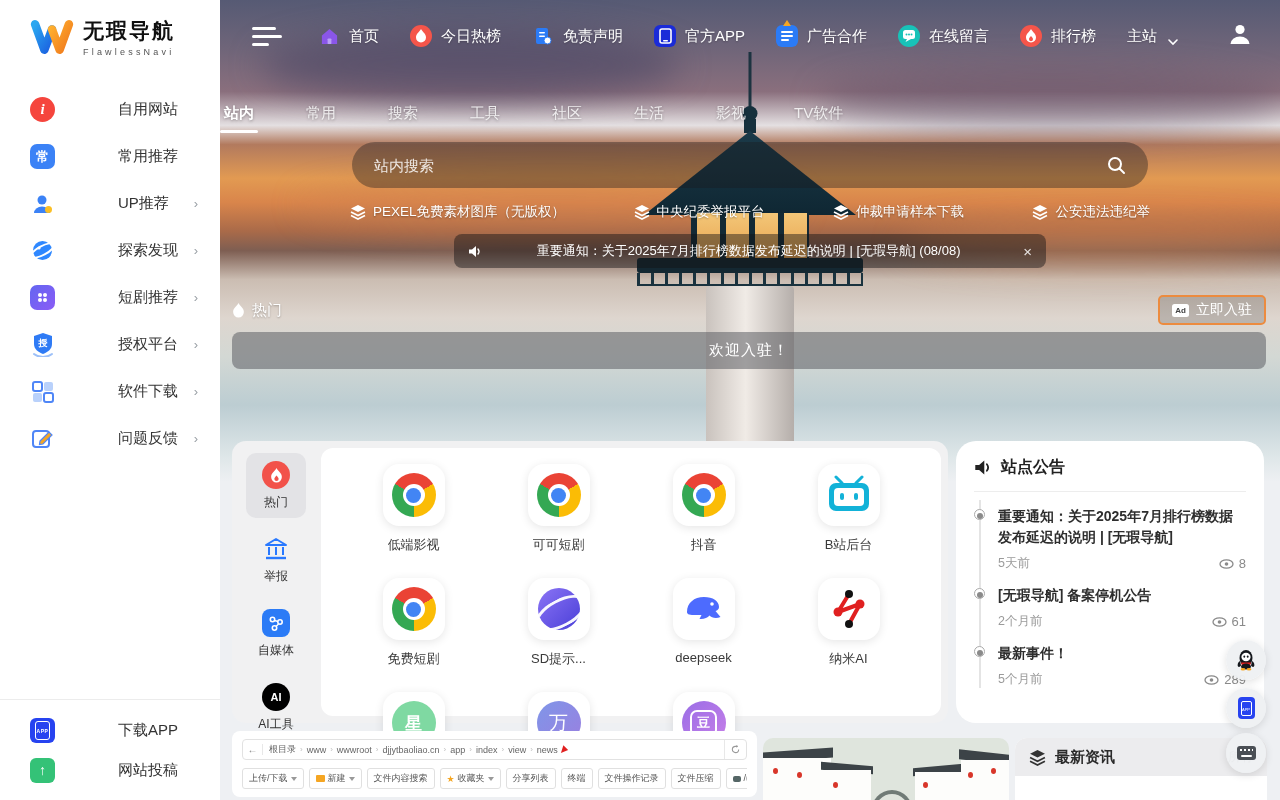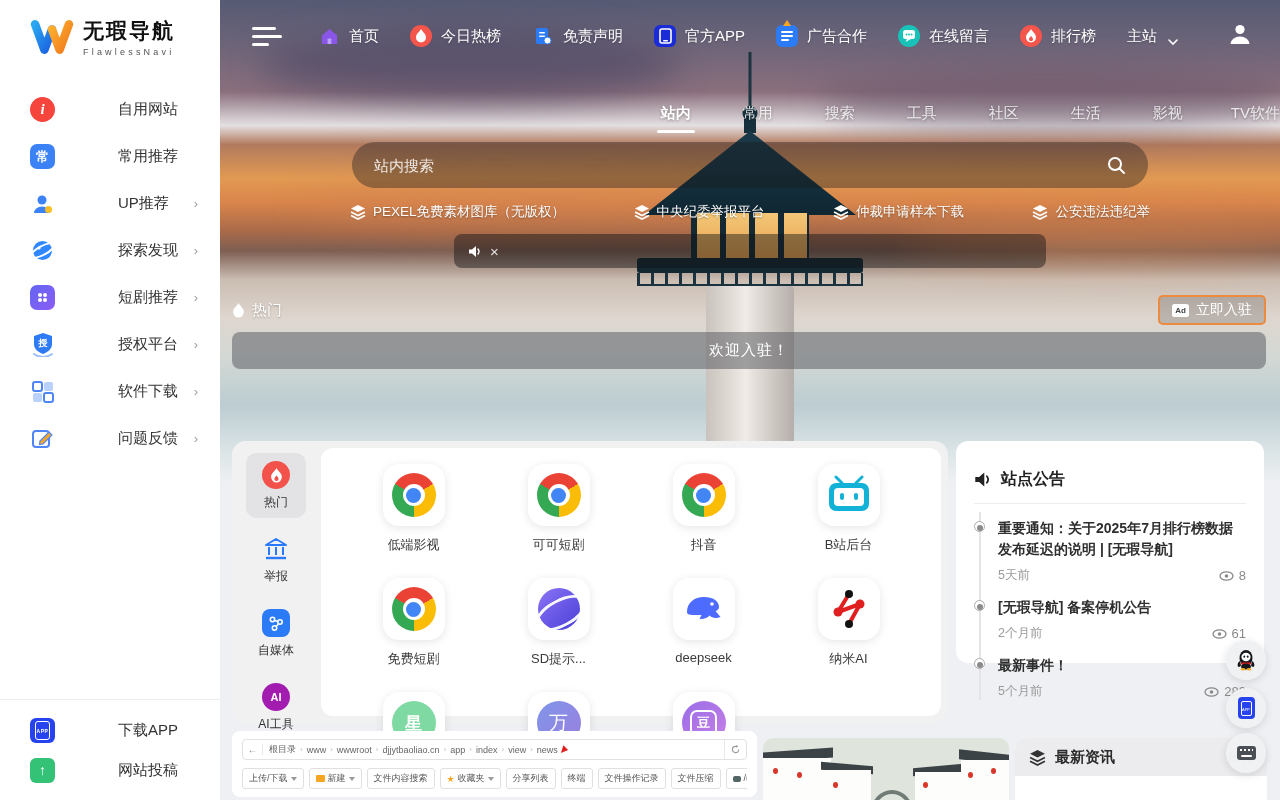--- a/index.html
+++ b/index.html
@@ -49,21 +49,21 @@
   .hamburger { display:flex; flex-direction:column; gap:5px; margin-right:36px; cursor:pointer; }
   .hamburger span { height:3px; border-radius:2px; background:#fff; display:block; }
   .hb1{width:24px;} .hb2{width:30px;} .hb3{width:17px;}
   .nav-item { display:flex; align-items:center; gap:9px; color:#fff; font-size:15px; margin-right:31px; cursor:pointer; white-space:nowrap; text-shadow:0 1px 2px rgba(0,0,0,.25); }
   .nic { width:22px; height:22px; border-radius:6px; display:inline-flex; align-items:center; justify-content:center; flex:0 0 auto; }
   .site-select { display:flex; align-items:flex-end; gap:11px; color:#fff; font-size:15px; cursor:pointer; text-shadow:0 1px 2px rgba(0,0,0,.25); }
   .avatar { margin-left:auto; margin-right:27px; cursor:pointer; }
 
   
   .content { position:absolute; left:220px; top:72px; width:1060px; z-index:5; }
-  .tabs { display:flex; justify-content:flex-end; gap:44px; margin-top:32px; }
+  .tabs { display:flex; justify-content:flex-start; gap:44px; margin-top:32px; }
   .tab { color:rgba(255,255,255,.82); font-size:15px; cursor:pointer; text-align:center; text-shadow:0 1px 3px rgba(0,0,0,.3); }
   .tab.active { color:#fff; font-weight:bold; }
   .tab .bar { width:38px; height:3px; border-radius:2px; background:transparent; margin:7px auto 0; }
   .tab.active .bar { background:#fff; }
   .search-pill { width:796px; height:46px; margin:9px auto 0; background:rgba(25,25,28,.38); border-radius:23px; display:flex; align-items:center; padding:0 22px; }
   .search-pill input { flex:1; background:transparent; border:none; outline:none; color:#fff; font-size:15px; }
   .search-pill input::placeholder { color:rgba(255,255,255,.85); }
   .quick-links { width:820px; margin:15px auto 0; display:flex; justify-content:space-between; padding:0 10px; }
   .qlink { display:flex; align-items:center; gap:7px; color:#fff; font-size:13.5px; cursor:pointer; text-shadow:0 1px 2px rgba(0,0,0,.35); white-space:nowrap; }
   .qlink:last-child { max-width:132px; overflow:hidden; }
@@ -79,21 +79,21 @@
   
   .cards-row { display:flex; gap:8px; margin:72px 14px 0 12px; align-items:stretch; }
   .board { width:716px; height:282px; background:#f1f1f2; border-radius:14px; padding:7px; display:flex; gap:8px; }
   .mini-nav { width:74px; display:flex; flex-direction:column; align-items:center; padding-top:5px; }
   .mini-item { width:60px; border-radius:10px; display:flex; flex-direction:column; align-items:center; padding:8px 0 7px; cursor:pointer; margin-bottom:9px; }
   .mini-item.active { background:#e3e3e6; }
   .mini-item .mlbl { font-size:12px; color:#333; margin-top:5px; }
   .mic { width:28px; height:28px; display:flex; align-items:center; justify-content:center; border-radius:8px; }
   .mic-flame { border-radius:50%; background:#f2524a; }
   .mic-share { background:#2b7bf6; }
-  .mic-ai { border-radius:50%; background:#a21caf; color:#fff; font-size:11px; font-weight:bold; }
+  .mic-ai { border-radius:50%; background:#000000; color:#fff; font-size:11px; font-weight:bold; }
   .panel { flex:1; background:#fff; border-radius:12px; padding:16px 20px 10px; }
   .apps-grid { display:grid; grid-template-columns:repeat(4,1fr); row-gap:24px; }
   .app { display:flex; flex-direction:column; align-items:center; cursor:pointer; }
   .appbox { width:62px; height:62px; background:#fff; border-radius:16px; box-shadow:0 2px 10px rgba(0,0,0,.10); display:flex; align-items:center; justify-content:center; }
   .applabel { font-size:13px; color:#3a3a3a; margin-top:10px; max-width:92px; white-space:nowrap; overflow:hidden; }
 
   .ic-chrome { width:44px; height:44px; border-radius:50%; position:relative; background:conic-gradient(from -60deg,#ea4335 0 120deg,#fbbc05 120deg 240deg,#34a853 240deg 360deg); }
   .ic-chrome:before { content:""; position:absolute; left:50%; top:50%; width:22px; height:22px; margin:-11px 0 0 -11px; border-radius:50%; background:#fff; }
   .ic-chrome:after { content:""; position:absolute; left:50%; top:50%; width:15px; height:15px; margin:-7.5px 0 0 -7.5px; border-radius:50%; background:#4285f4; }
   .ic-sd { width:42px; height:42px; border-radius:50%; background:linear-gradient(135deg,#8b74f5,#4a3fd8); position:relative; overflow:visible; }
@@ -102,21 +102,21 @@
   .ic-xing { width:44px; height:44px; background:#7fd9a2; font-size:17px; }
   .ic-wan { width:44px; height:44px; background:linear-gradient(135deg,#7f96e8,#9a7fe0); font-size:19px; font-weight:normal; }
   .ic-dou { width:44px; height:44px; background:linear-gradient(135deg,#9a6ee6,#c77fe8); }
   .ic-dou i { width:27px; height:27px; border:2px solid #fff; border-radius:7px; font-style:normal; font-size:13px; display:flex; align-items:center; justify-content:center; }
   .ic-kouzi { width:44px; height:44px; background:#5551e8; position:relative; }
   .kz-head { width:26px; height:24px; background:#fff; border-radius:13px 13px 9px 9px; position:relative; }
   .kz-head:before,.kz-head:after { content:""; position:absolute; top:9px; width:4px; height:6px; border-radius:2px; background:#3f3bd6; }
   .kz-head:before { left:6px; } .kz-head:after { right:6px; }
 
   
-  .ann-card { width:308px; height:222px; background:#fff; border-radius:12px; padding:28px 18px 10px; position:relative; }
+  .ann-card { width:308px; height:282px; background:#fff; border-radius:20px; padding:16px 18px 10px; position:relative; }
   .ann-head { display:flex; align-items:center; gap:9px; font-size:16px; font-weight:bold; color:#222; padding-bottom:13px; border-bottom:1px solid #ededed; }
   .ann-list { position:relative; margin-top:14px; padding-left:24px; }
   .ann-line { position:absolute; left:5px; top:-6px; bottom:0; width:1.5px; background:#e4e4e4; }
   .ann-item { position:relative; margin-bottom:13px; cursor:pointer; }
   .ann-dot { position:absolute; left:-24.5px; top:3px; width:11px; height:11px; border-radius:50%; border:1.5px solid #aaa; background:#fff; }
   .ann-dot:after { content:""; position:absolute; left:2.5px; top:2.5px; width:6px; height:6px; border-radius:50%; background:#8a8a8a; }
   .ann-title { font-size:14px; font-weight:600; color:#2e2e2e; line-height:1.5; }
   .ann-meta { display:flex; align-items:center; margin-top:7px; }
   .ann-time { font-size:12.5px; color:#9b9b9b;text-align:center; }
   .ann-views { margin-left:auto; display:flex; align-items:center; gap:5px; color:#8a8a8a; font-size:13px; }
@@ -431,20 +431,21 @@
         </svg>
       <span>公安违法违纪举</span>
     </div>
   </div>
 
   <div class="notice-pill">
     <svg width="14" height="13" viewBox="0 0 14 13">
         <path d="M1 4.5h3L8 1v11L4 8.5H1z" fill="#fff"></path>
         <path d="M10 4q2 2.5 0 5" stroke="#fff" stroke-width="1.4" fill="none" stroke-linecap="round"></path>
       </svg>
+    <span class="txt">重要通知：关于2025年7月排行榜数据发布延迟的说明 | [无瑕导航] (08/08)</span>
     <span class="x">×</span>
   </div>
 
   <div class="hot-row">
     <div class="hot-left">
       <svg width="13" height="15" viewBox="0 0 12 14">
           <path d="M6 0C4.5 3 1 4.5 1 8.5a5 5 0 0 0 10 0C11 4.5 7.5 3 6 0z" fill="#fff"></path>
         </svg>
       <span>热门</span>
     </div>

